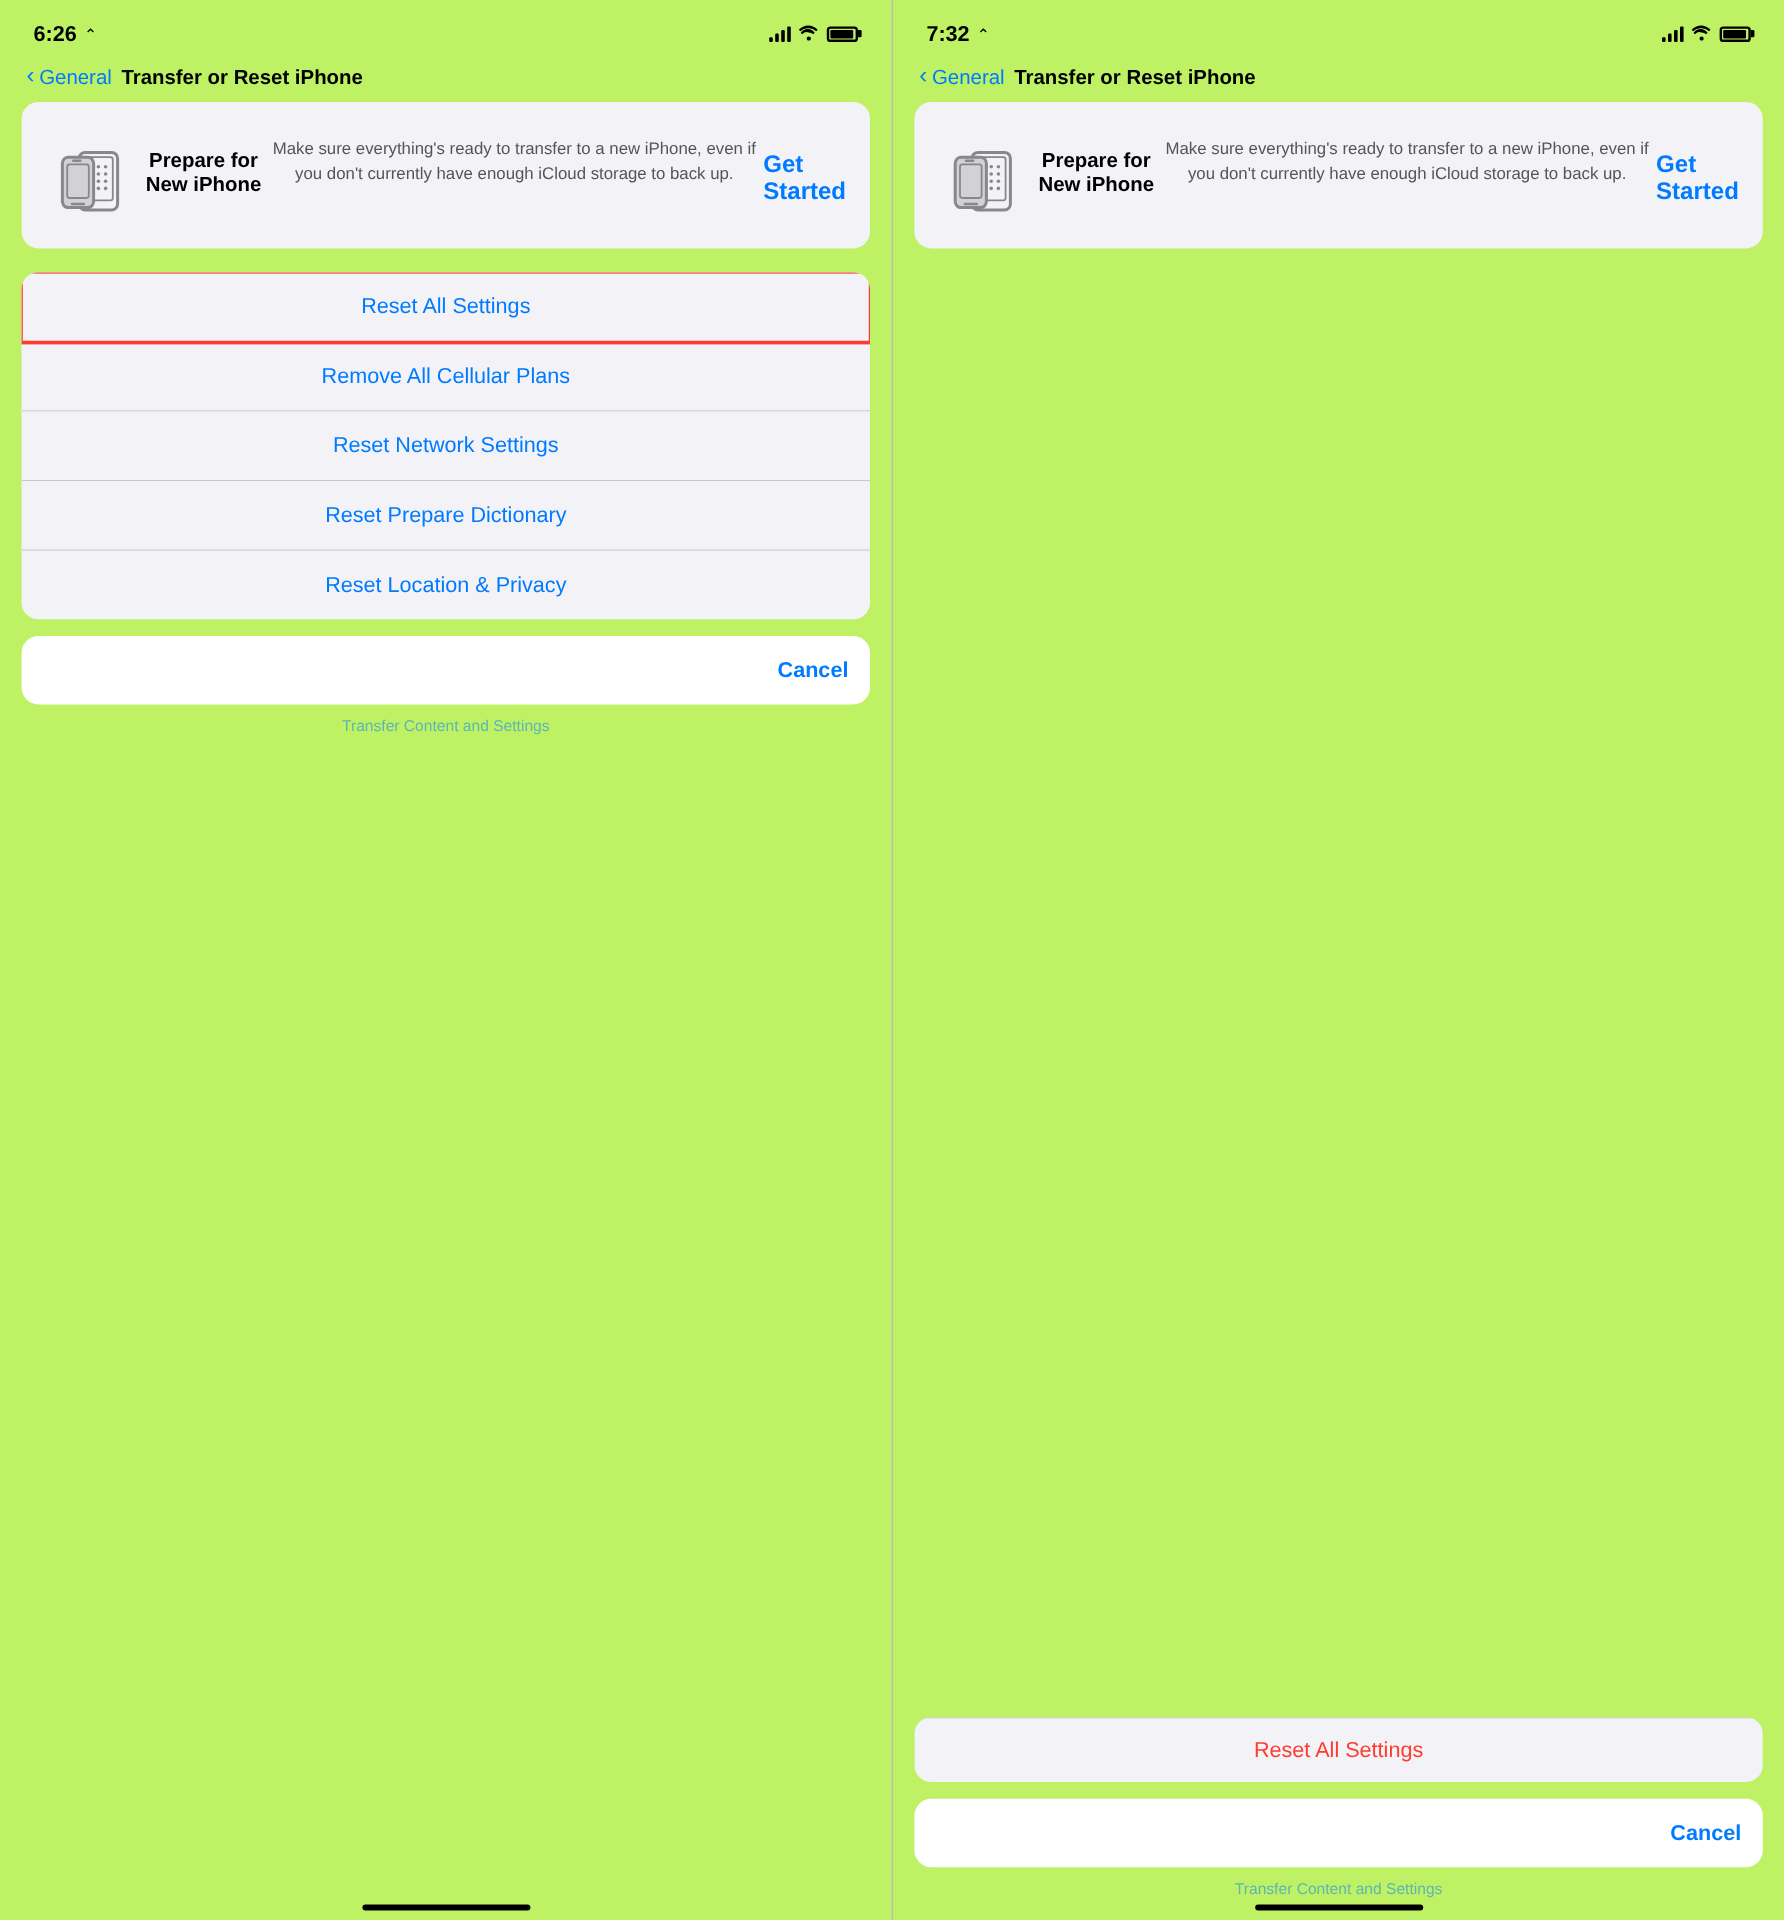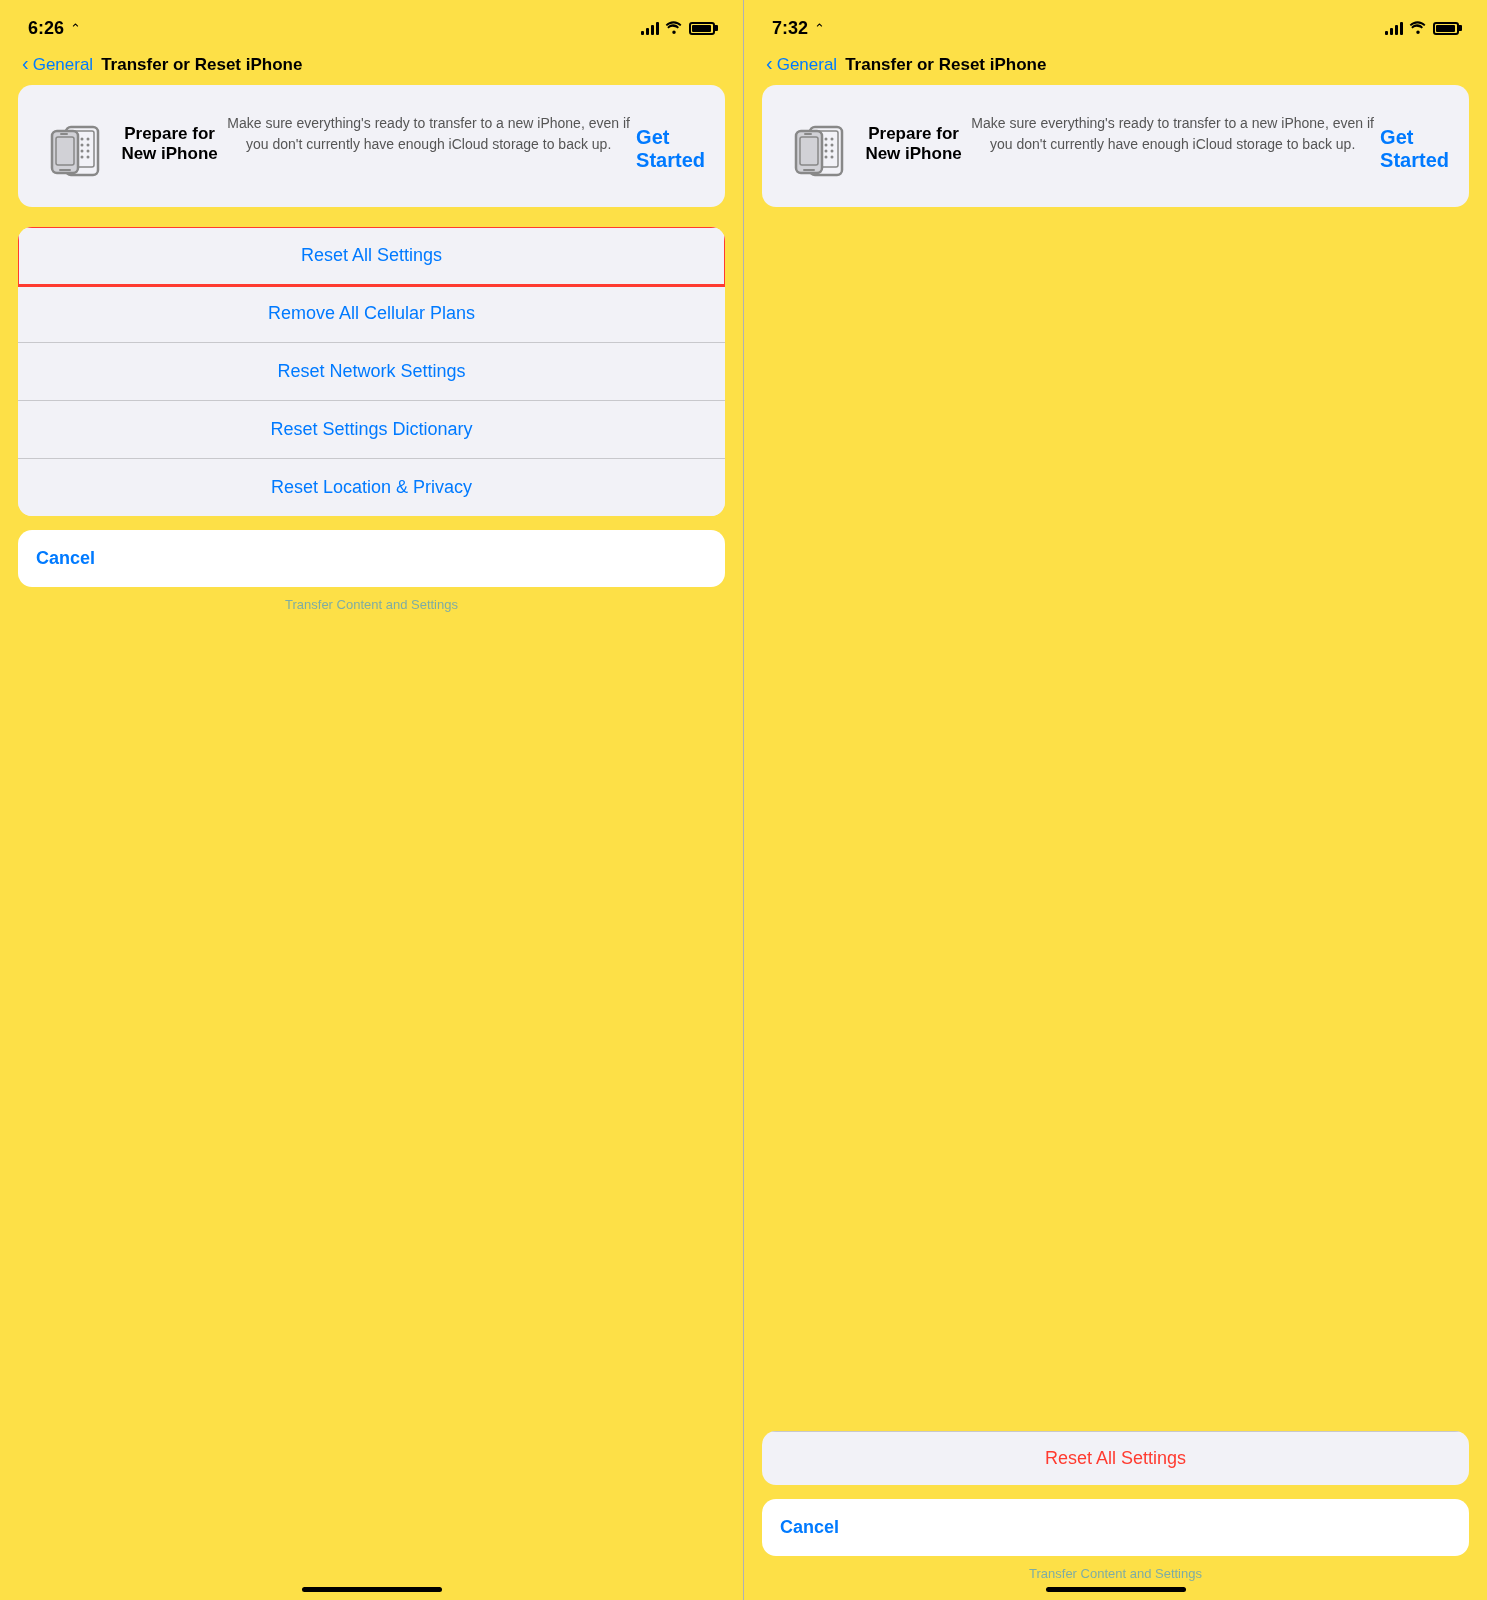--- a/index.html
+++ b/index.html
@@ -6,21 +6,21 @@
     body {
       width: 1487px;
       height: 1600px;
       display: flex;
       background: #d1d1d6;
       font-family: -apple-system, 'SF Pro Display', 'Helvetica Neue', Arial, sans-serif;
       overflow: hidden;
     }
     .phone-panel {
       flex: 1;
-      background: #fde047;
+      background: #bef264;
       display: flex;
       flex-direction: column;
       padding: 0 18px;
       position: relative;
     }
     
     .status-bar {
       display: flex;
       justify-content: space-between;
       align-items: center;
@@ -157,21 +157,21 @@
       outline: 3px solid #ff3b30;
       outline-offset: -1px;
       border-radius: 0;
       z-index: 2;
     }
     
     .cancel-btn {
       background: #fff;
       border-radius: 14px;
       padding: 18px;
-      text-align: left;
+      text-align: right;
       font-size: 18px;
       font-weight: 600;
       color: #007aff;
       cursor: pointer;
       margin-bottom: 8px;
     }
     
     .panel-divider {
       width: 1px;
       background: #b0b0b5;
@@ -303,21 +303,21 @@
     <div class="reset-item highlighted">
       <span>Reset All Settings</span>
     </div>
     <div class="reset-item">
       <span>Remove All Cellular Plans</span>
     </div>
     <div class="reset-item">
       <span>Reset Network Settings</span>
     </div>
     <div class="reset-item">
-      <span>Reset Settings Dictionary</span>
+      <span>Reset Prepare Dictionary</span>
     </div>
     <div class="reset-item">
       <span>Reset Location &amp; Privacy</span>
     </div>
   </div>
 
   <div class="cancel-btn">Cancel</div>
 
   <div class="fade-text">Transfer Content and Settings</div>
 

